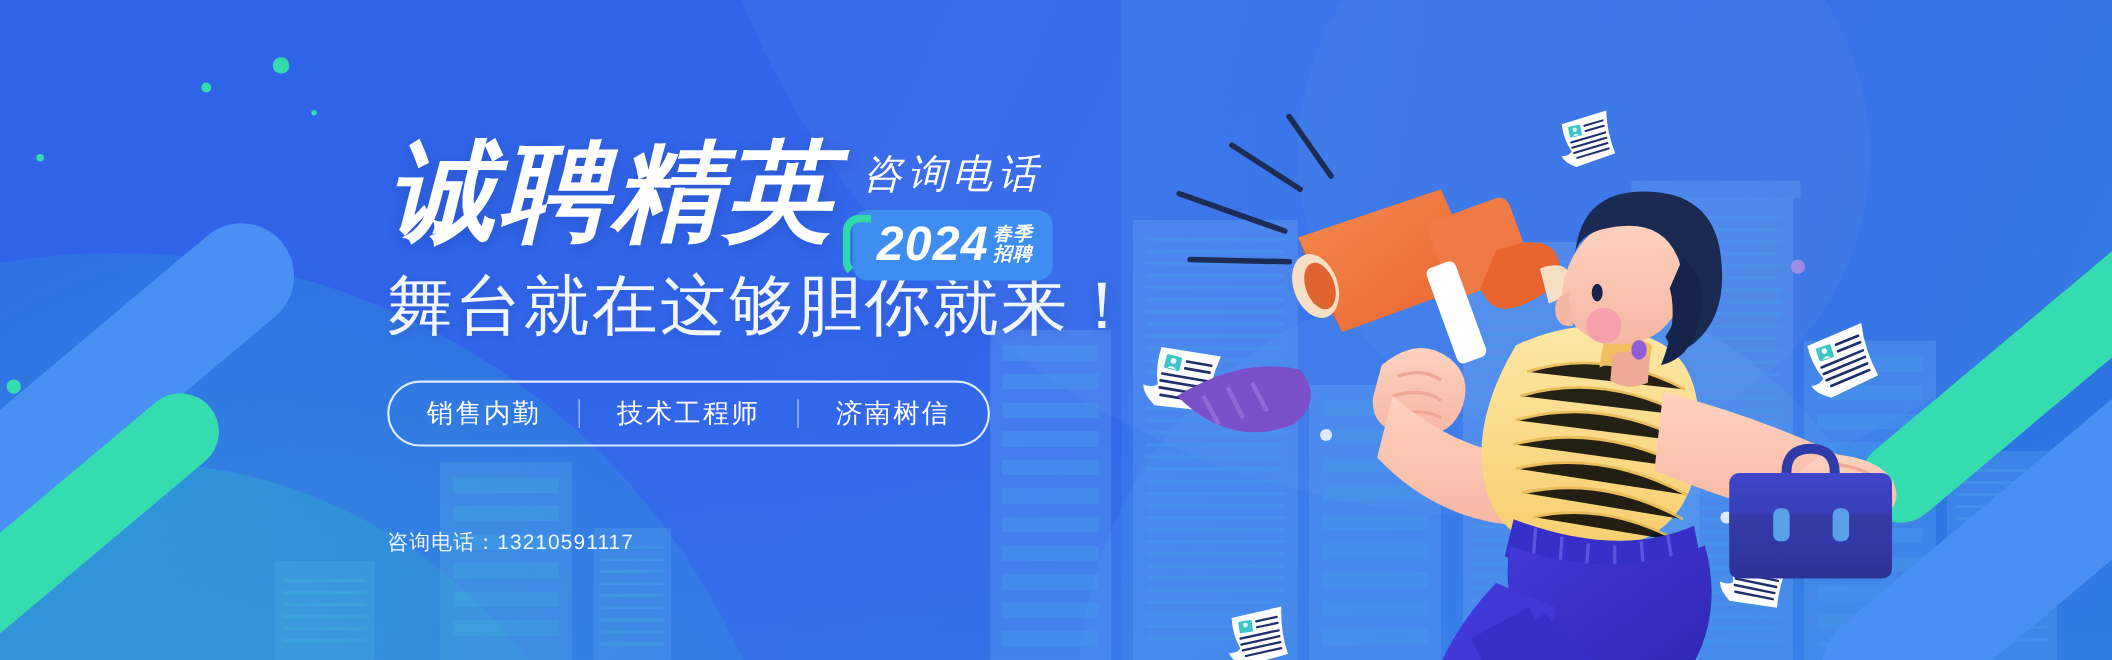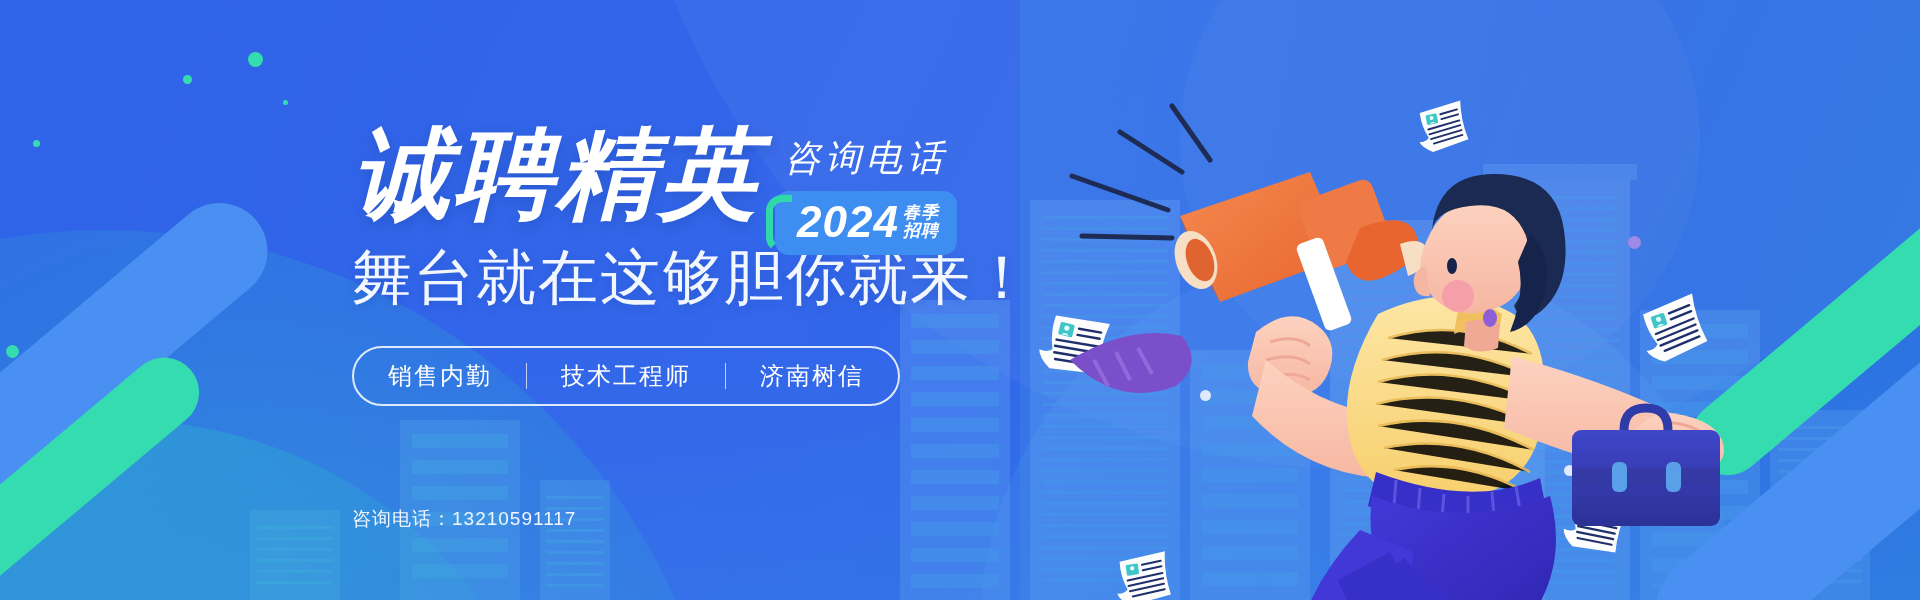--- a/index.html
+++ b/index.html
@@ -91,21 +91,21 @@
 
   .tags{
     margin-top:34px; display:inline-flex; align-items:center; gap:0;
     border:2px solid rgba(255,255,255,.85); border-radius:999px;
     padding:12px 34px;
   }
   .tag{ font-size:24px; color:#ffffff; letter-spacing:2px; white-space:nowrap; }
   .tag-sep{ width:1px; height:26px; background:rgba(255,255,255,.7); margin:0 34px; }
 
   .contact{
-    position:absolute; left:352px; top:506px;
+    position:absolute; left:352px; top:480px;
     display:flex; gap:44px; white-space:nowrap;flex-direction:column;
   }
   .contact span{ font-size:19px; color:#f0f6ff; letter-spacing:1px; }
 
   
   .brand{ position:absolute; left:775px; top:134px; }
   .brand-name{
     font-size:36px; font-style:italic; color:#ffffff; letter-spacing:5px;
     white-space:nowrap; text-align:center; margin-bottom:8px;
   }

